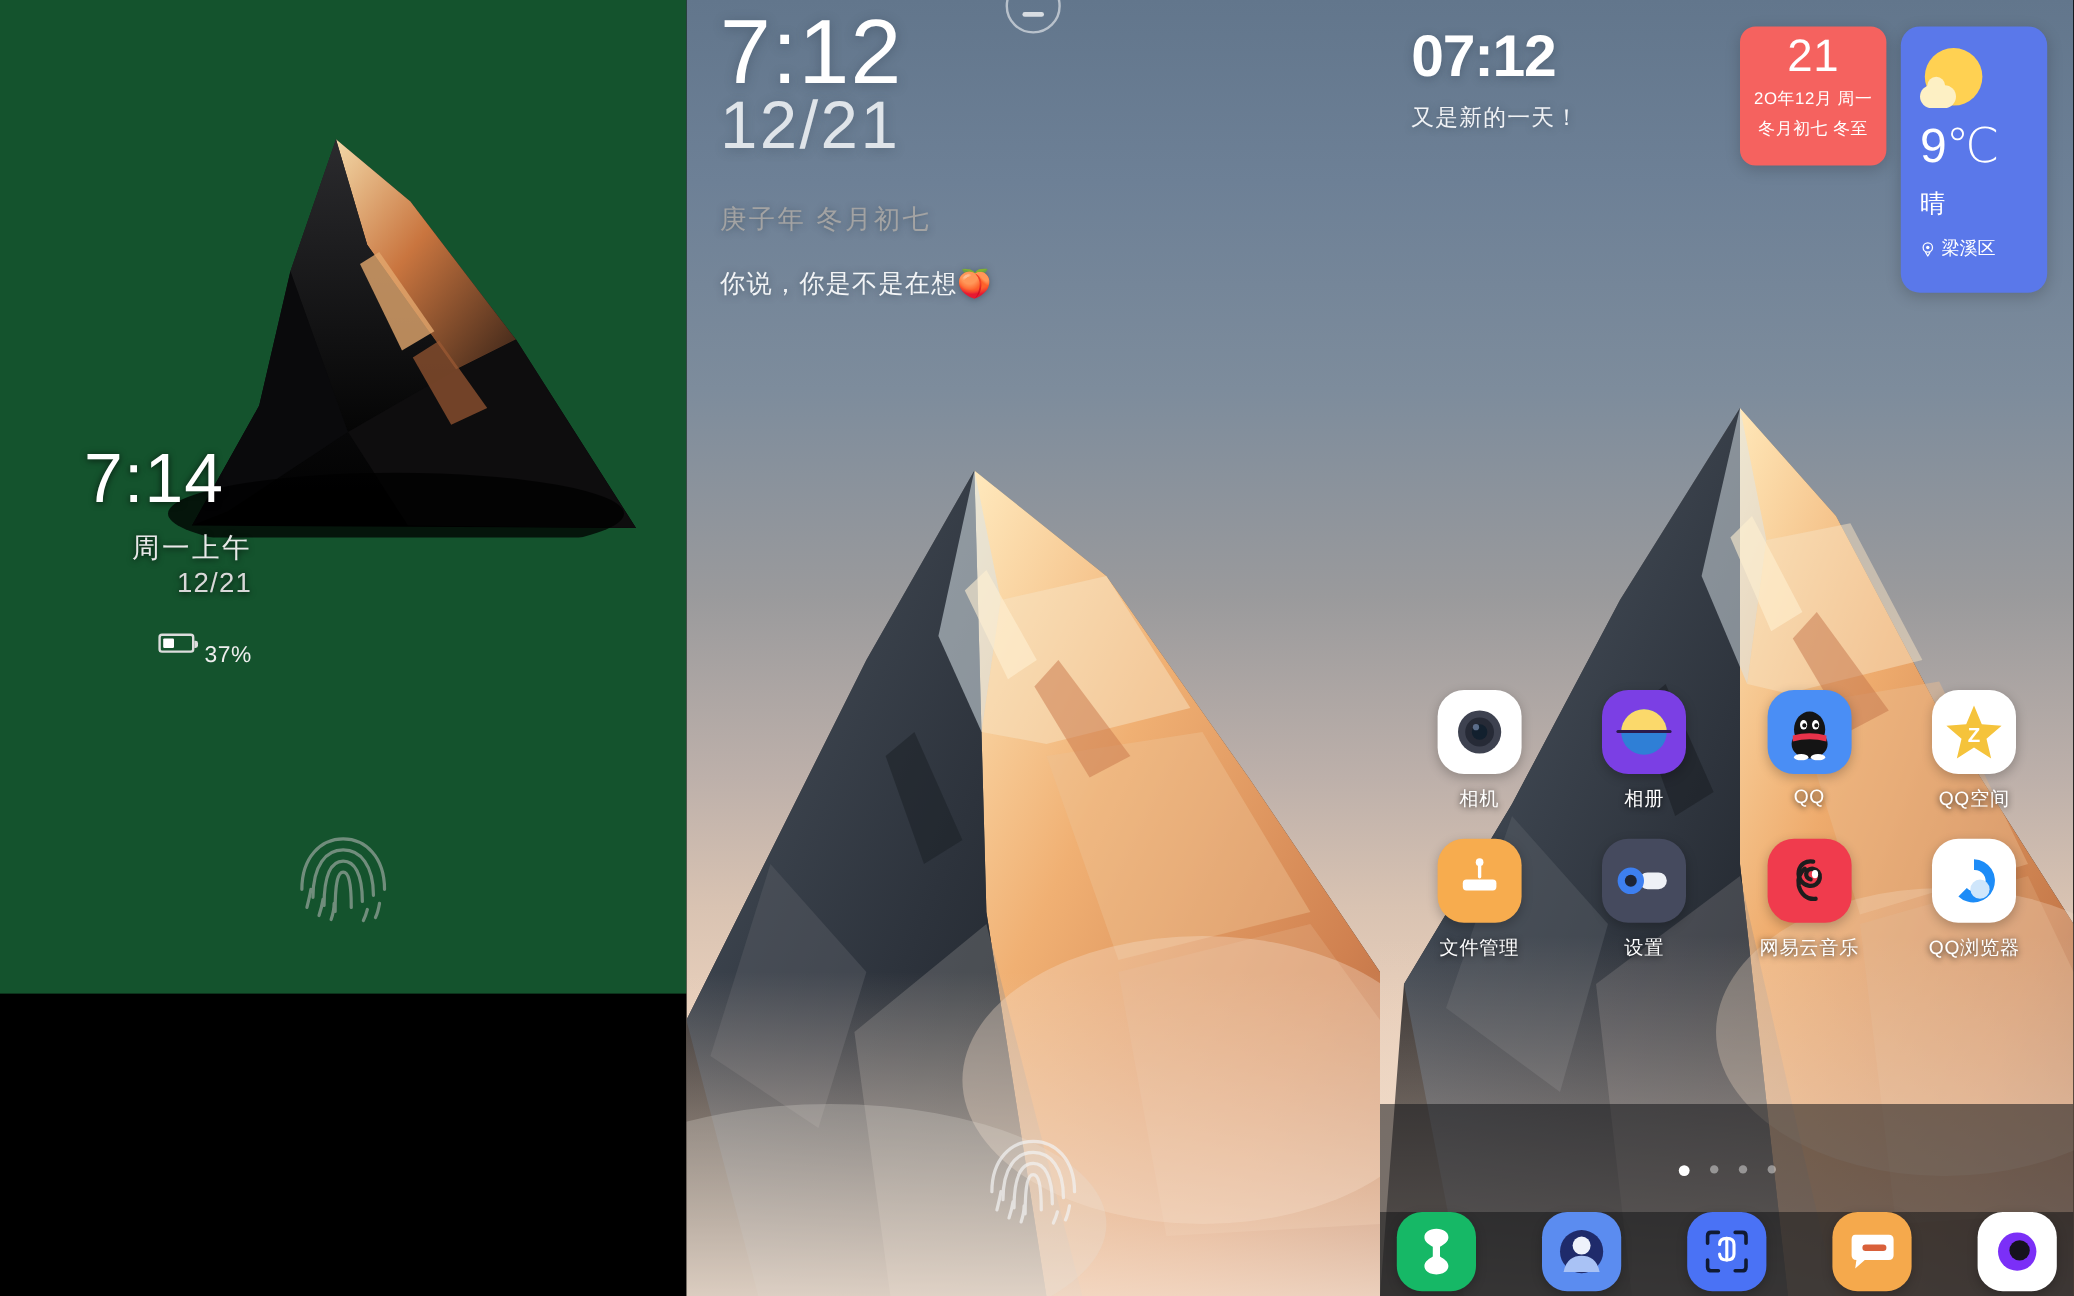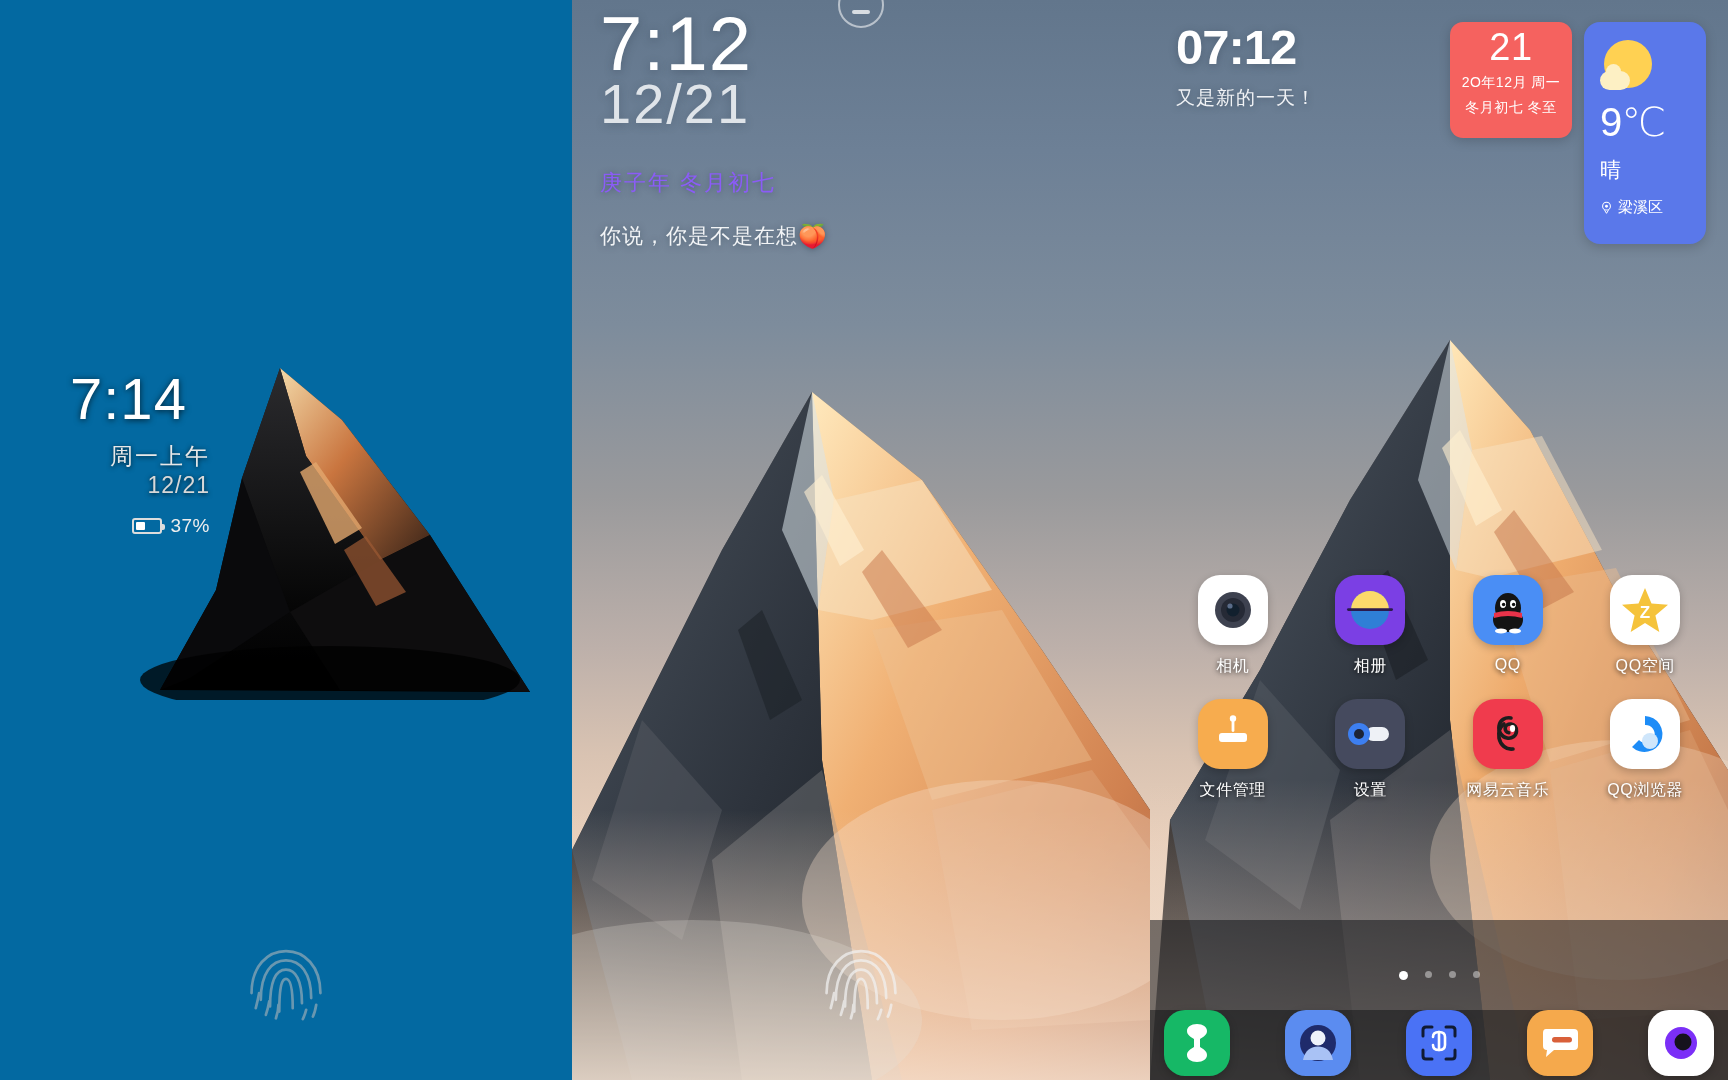--- a/index.html
+++ b/index.html
@@ -2,38 +2,38 @@
 <html><head>
 <meta charset="utf-8">
 <style>
   * { margin:0; padding:0; box-sizing:border-box; }
   html,body { width:1728px; height:1080px; overflow:hidden; background:#000;
     font-family:"Liberation Sans","DejaVu Sans",sans-serif; }
 
   .screen { position:relative; width:1728px; height:1080px; display:flex; }
 
   
-  .panel1 { position:relative; width:572px; height:1080px; background:#0369a1; overflow:hidden; flex:0 0 572px; }
+  .panel1 { position:relative; width:572px; height:828px; background:#14532d; overflow:hidden; flex:0 0 572px; }
   .p1-mtn { position:absolute; left:130px; bottom:380px; width:420px; height:340px; }
   .p1-clock { position:absolute; left:70px; top:370px; z-index:5; }
   .p1-time { font-size:58px; font-weight:300; color:#fff; line-height:1;
     letter-spacing:1px; text-shadow:0 1px 6px rgba(0,0,0,.7); }
   .p1-sub { text-align:right; width:140px; margin-top:14px; }
   .p1-week { font-size:23px; color:#e8e8e8; letter-spacing:2px; line-height:1.25;
     text-shadow:0 1px 5px rgba(0,0,0,.8); }
   .p1-date { font-size:23px; color:#d8d8d8; letter-spacing:1px; line-height:1.3;
     text-shadow:0 1px 5px rgba(0,0,0,.8); }
   .p1-batt { display:flex; align-items:center; gap:8px; margin-top:14px; justify-content:flex-end;
     width:140px; }
   .batt-ico { width:30px; height:16px; border:2px solid #ddd; border-radius:3px;
     position:relative; display:flex; align-items:center; padding:2px; }
   .batt-ico::after { content:""; position:absolute; right:-5px; top:4px; width:3px;height:6px;
     background:#ddd; border-radius:0 2px 2px 0; }
   .batt-fill { height:100%; width:37%; background:#fff; border-radius:1px; }
-  .p1-pct { font-size:19px; color:#eee; letter-spacing:.5px; }
+  .p1-pct { font-size:19px; color:#eee; letter-spacing:.5px;margin-top:21px; }
 
   .fp { position:absolute; left:50%; transform:translateX(-50%); bottom:55px;
     width:84px; height:84px; opacity:.55; }
 
   
   .panel2 { position:relative; width:578px; height:1080px; overflow:hidden; flex:0 0 578px; }
   .panel3 { position:relative; width:578px; height:1080px; overflow:hidden; flex:1 1 auto; }
 
   .wall { position:absolute; inset:0; }
   .sky { position:absolute; inset:0;
@@ -45,21 +45,21 @@
   .punch::after { content:""; position:absolute; left:50%; top:26px; transform:translateX(-50%);
     width:18px; height:4px; background:rgba(255,255,255,.75); border-radius:2px; }
 
   .p2-clock { position:absolute; left:28px; top:8px; z-index:6; }
   .p2-time { font-size:76px; font-weight:200; color:#fff; line-height:.95; letter-spacing:1px;
     text-shadow:0 2px 10px rgba(40,55,70,.35); }
   .p2-week { font-size:52px; font-weight:200; color:#f2f4f6; line-height:1.05; letter-spacing:4px;
     margin-top:4px; text-shadow:0 2px 10px rgba(40,55,70,.3); }
   .p2-date { font-size:56px; font-weight:200; color:#dfe4e9; line-height:1; letter-spacing:2px;
     margin-top:-4px; text-shadow:0 2px 10px rgba(40,55,70,.3); }
-  .p2-lunar { font-size:22px; color:#8b5cf6; letter-spacing:2px; margin-top:36px;
+  .p2-lunar { font-size:22px; color:#a3a3a3; letter-spacing:2px; margin-top:36px;
     text-shadow:0 1px 6px rgba(40,55,70,.5); }
   .p2-msg { font-size:21px; color:#f2f4f6; letter-spacing:1px; margin-top:24px;
     text-shadow:0 1px 6px rgba(40,55,70,.5); display:flex; align-items:center; }
 
   
   .p3-top { position:absolute; left:0; top:0; width:100%; padding:22px 22px 0 26px;
     display:flex; align-items:flex-start; gap:12px; z-index:6; }
   .p3-left { flex:1 1 auto; min-width:0; }
   .p3-time { font-size:49px; font-weight:700; color:#fff; line-height:1.05; letter-spacing:-1px;
     text-shadow:0 2px 8px rgba(40,55,70,.35); }

